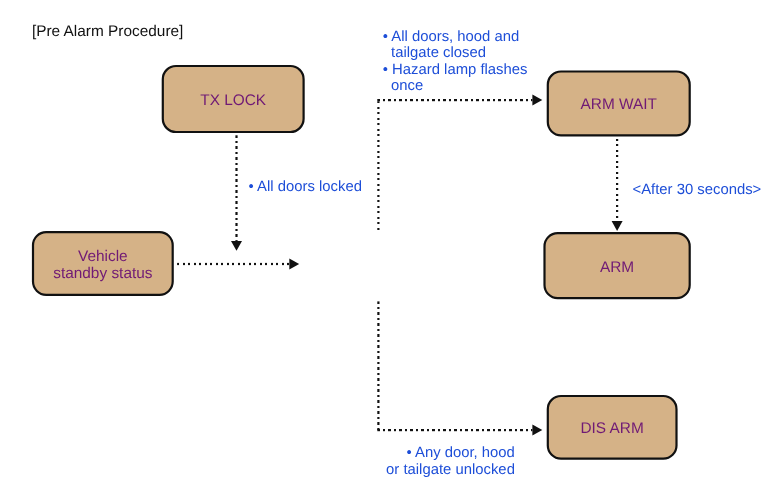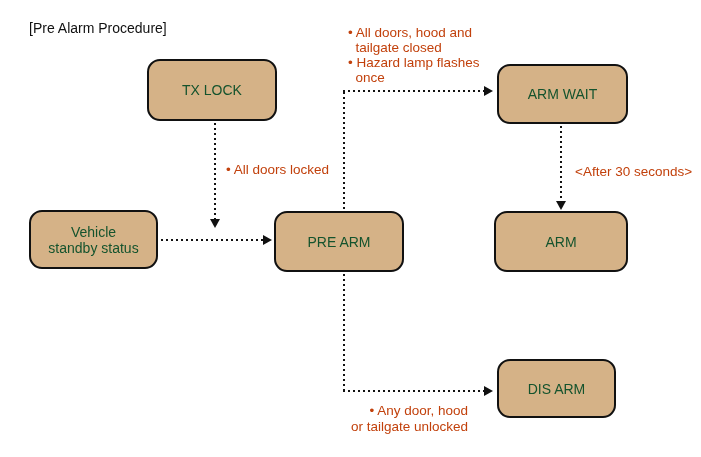--- a/index.html
+++ b/index.html
@@ -29,21 +29,21 @@
     background: #d5b287;
     border: 2px solid #111111;
     border-radius: 13px;
     display: flex;
     align-items: center;
     justify-content: center;
     box-sizing: border-box;
   }
   .node span {
     font-size: 14px;
-    color: #14532d;
+    color: #701a75;
     text-align: center;
     white-space: pre-wrap;
     line-height: 16px;
   }
   .hline {
     position: absolute;
     height: 2px;
     background: repeating-linear-gradient(90deg, #111111 0 2px, transparent 2px 5px);
   }
   .vline {
@@ -62,21 +62,21 @@
     position: absolute;
     width: 0; height: 0;
     border-left: 5px solid transparent;
     border-right: 5px solid transparent;
     border-top: 9px solid #111111;
   }
   .note {
     position: absolute;
     font-size: 13.5px;
     line-height: 15.5px;
-    color: #c2410c;
+    color: #1d4ed8;
     white-space: pre-wrap;
   }
   .note.tight { line-height: 15px; }
 </style>
 </head>
 <body>
 
 <div class="canvas">
 
   <div class="title">[Pre Alarm Procedure]</div>
@@ -87,23 +87,20 @@
 
   <div class="node" style="left: 497px; top: 64px; width: 131px; height: 60px; background: rgb(213, 178, 135); border-color: rgb(17, 17, 17);">
     <span>ARM WAIT</span>
   </div>
 
   <div class="node" style="left: 29px; top: 210px; width: 129px; height: 59px; background: rgb(213, 178, 135); border-color: rgb(17, 17, 17);">
     <span>Vehicle
 standby status</span>
   </div>
 
-  <div class="node" style="left: 274px; top: 211px; width: 130px; height: 61px; background: rgb(213, 178, 135); border-color: rgb(17, 17, 17);">
-    <span>PRE ARM</span>
-  </div>
 
   <div class="node" style="left: 494px; top: 211px; width: 134px; height: 61px; background: rgb(213, 178, 135); border-color: rgb(17, 17, 17);">
     <span>ARM</span>
   </div>
 
   <div class="node" style="left: 497px; top: 359px; width: 119px; height: 59px; background: rgb(213, 178, 135); border-color: rgb(17, 17, 17);">
     <span>DIS ARM</span>
   </div>
 
   <div class="vline" style="left:214px; top:123px; height:96px;"></div>

